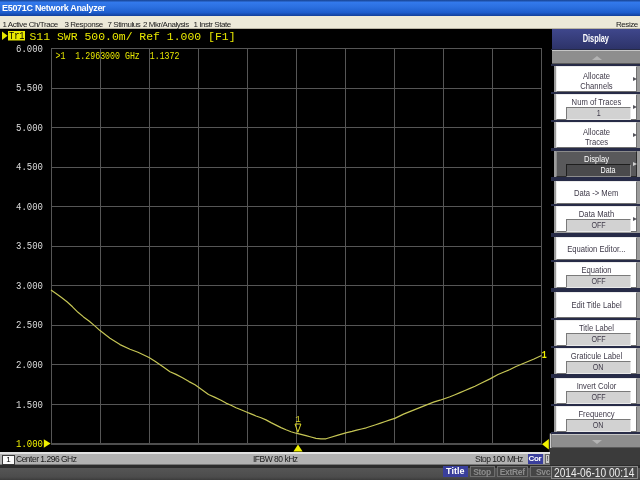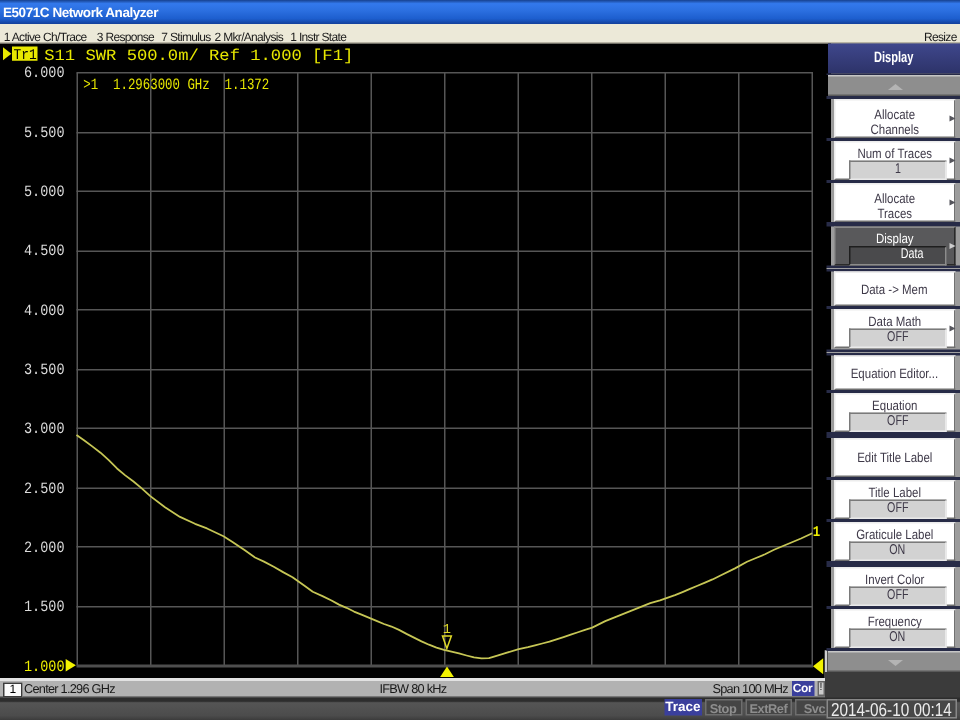--- a/index.html
+++ b/index.html
@@ -240,26 +240,26 @@
     <div class="l1" style="top:3px">Frequency</div>
     <div class="val" style="top:12px"><i>ON</i></div>
   </div>
 
 <div class="abs" id="pbottom"></div>
 
 <div class="abs" id="chanbar">
   <div id="ch1box">1</div>
   <span style="left:16px">Center 1.296 GHz</span>
   <span style="left:253px">IFBW 80 kHz</span>
-  <span style="left:475px">Span 100 MHz</span>
+  <span style="left:475px">Stop 100 MHz</span>
   <div id="corbadge">Cor</div>
   <div id="exclbox">!</div>
 </div>
 
 <div class="abs" id="statusbar">
-  <div class="sbox on" style="left:442.5px;width:25.5px">Trace</div>
+  <div class="sbox on" style="left:442.5px;width:25.5px">Title</div>
   <div class="sbox off" style="left:469.5px;width:25px">Stop</div>
   <div class="sbox off" style="left:496.5px;width:31.5px">ExtRef</div>
   <div class="sbox off" style="left:529.5px;width:27px">Svc</div>
   <div id="date">
       <span style="position:absolute;left:2px;top:1px;display:inline-block;transform:scaleX(0.815);transform-origin:left center;white-space:nowrap">2014-06-10 00:14</span>
     </div>
 </div>
 
 </body></html>

